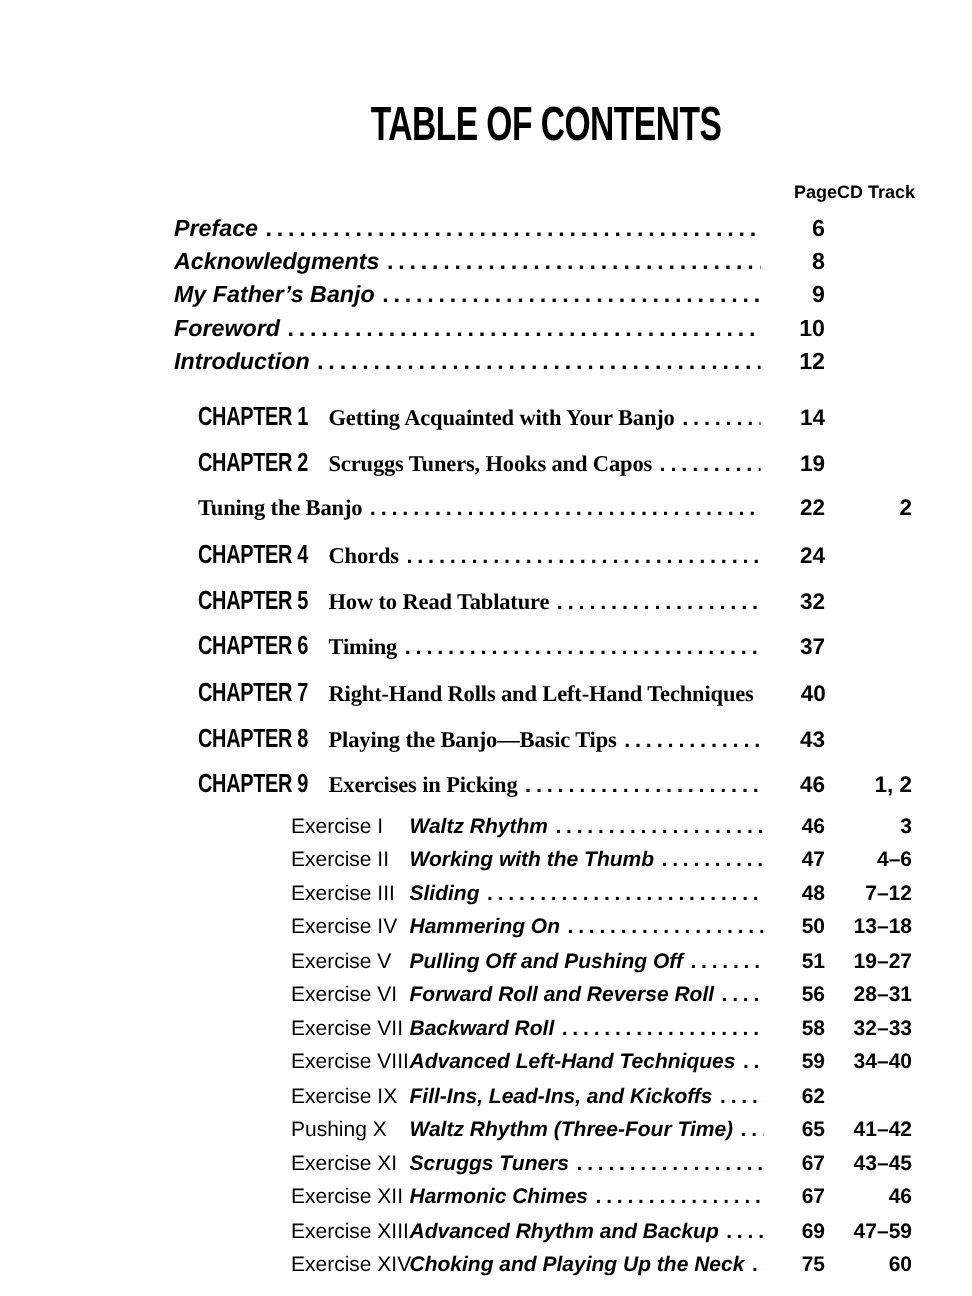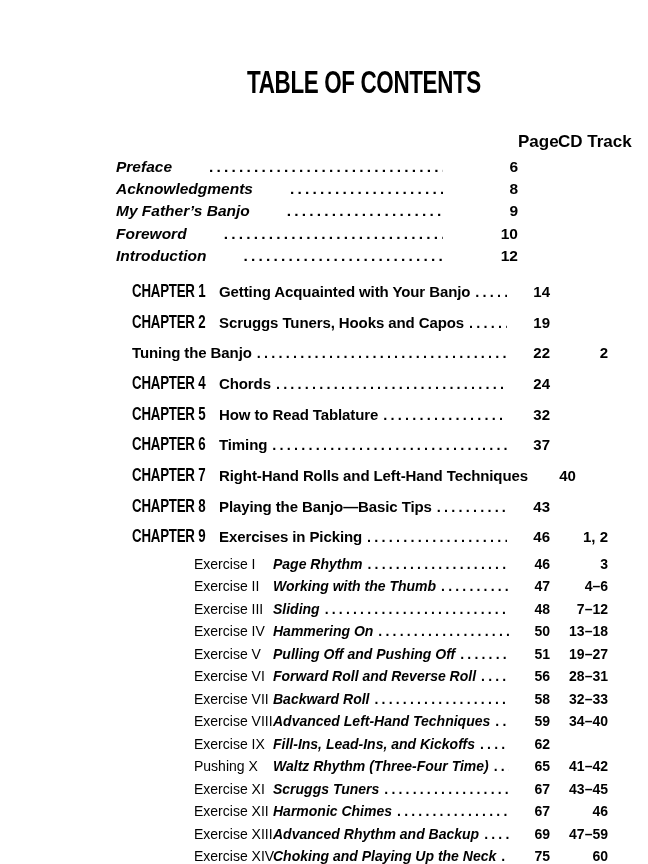--- a/index.html
+++ b/index.html
@@ -18,49 +18,49 @@
     letter-spacing:-0.5px;white-space:nowrap;
     transform:scaleX(0.70);transform-origin:center;
   }
 
   
   .content{padding-left:76px;padding-right:80px;}
 
   
   .header-row{
     display:flex;justify-content:flex-end;align-items:flex-end;
-    margin-top:14px;font-size:17px;font-weight:bold;line-height:14px;
+    margin-top:0;font-size:12px;font-weight:bold;line-height:14px;
   }
   .hdr-page{width:40px;text-align:right;}
   .hdr-cd{width:50px;text-align:right;white-space:nowrap;}
 
   
   .row{display:flex;align-items:baseline;}
   .leader{
     flex:1 1 0;min-width:0;overflow:hidden;white-space:nowrap;
     font-weight:bold;letter-spacing:3.2px;margin-left:5px;margin-right:1px;
   }
   .col-page{flex:0 0 42px;width:42px;text-align:right;font-weight:bold;white-space:nowrap;}
   .col-cd{flex:0 0 58px;width:58px;text-align:right;font-weight:bold;white-space:nowrap;}
 
   
   .front-matter{margin-top:7px;}
-  .fm-row{height:22.3px;line-height:22.3px;font-size:15.5px;gap:32px;}
+  .fm-row{height:22.3px;line-height:22.3px;font-size:15.5px;}
   .fm-title{font-style:italic;font-weight:600;white-space:nowrap;}
 
   
   .chapters{margin-top:9px;}
   .ch-row{height:30.6px;line-height:30.6px;font-size:15px;margin-left:16px;}
   .ch-label-col{flex:0 0 87px;width:87px;white-space:nowrap;}
   .ch-label{
     display:inline-block;font-size:17.5px;font-weight:800;
     letter-spacing:-0.3px;white-space:nowrap;
     transform:scaleX(0.76);transform-origin:left;
   }
-  .ch-title{font-weight:bold;letter-spacing:-0.1px;white-space:nowrap;}
+  .ch-title{font-weight:bold;letter-spacing:-0.1px;white-space:nowrap;font-family:Liberation Serif, serif;}
   .ch-row .leader{font-size:14.5px;}
 
   
   .exercises{margin-top:1px;}
   .ex-row{height:22.5px;line-height:22.5px;font-size:14px;}
   .ex-label-col{flex:0 0 79px;width:79px;margin-left:78px;white-space:nowrap;}
   .ex-title{font-style:italic;font-weight:600;white-space:nowrap;}
   .ex-row .col-page{flex-basis:40px;width:40px;}
 </style>
 </head>
@@ -185,21 +185,21 @@
     <span class="ch-title">Exercises in Picking</span>
     <span class="leader">................................................................................................................................................................</span>
     <span class="col-page">46</span>
     <span class="col-cd">1, 2</span>
   </div>
 </div>
 
     <div class="exercises">
   <div class="row ex-row">
     <span class="ex-label-col">Exercise I</span>
-    <span class="ex-title">Page Rhythm</span>
+    <span class="ex-title">Waltz Rhythm</span>
     <span class="leader">................................................................................................................................................................</span>
     <span class="col-page">46</span>
     <span class="col-cd">3</span>
   </div>
 
   <div class="row ex-row">
     <span class="ex-label-col">Exercise II</span>
     <span class="ex-title">Working with the Thumb</span>
     <span class="leader">................................................................................................................................................................</span>
     <span class="col-page">47</span>

